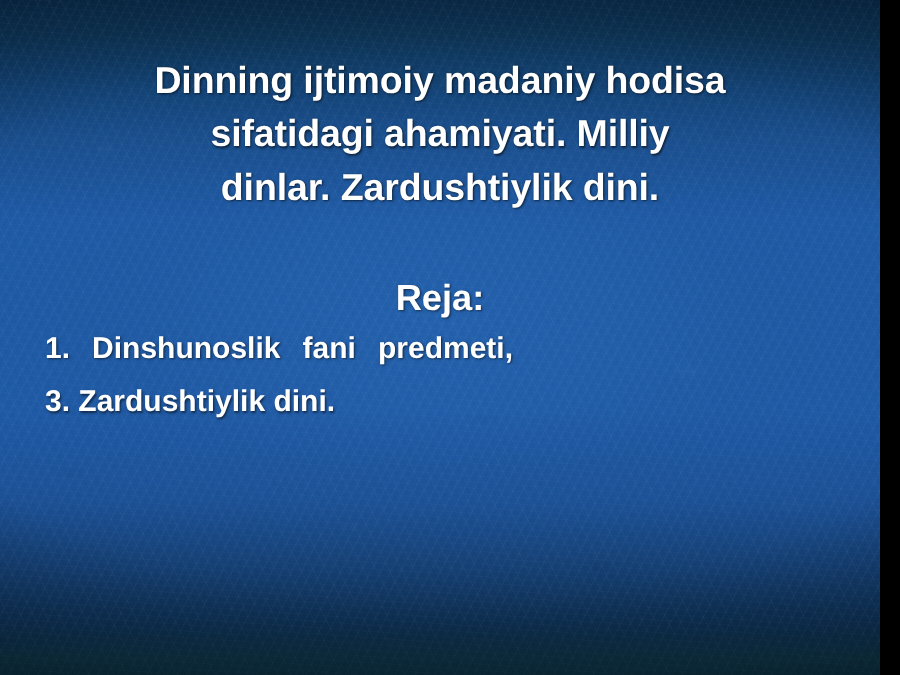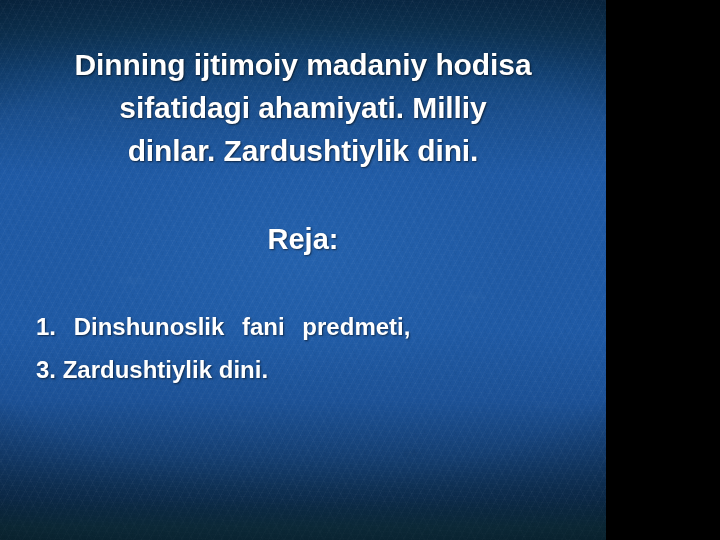--- a/index.html
+++ b/index.html
@@ -2,21 +2,21 @@
 <html><head>
 <meta charset="utf-8">
 <style>
   html, body {
     margin: 0;
     padding: 0;
     background: #000;
   }
   #slide {
     position: relative;
-    width: 606px;
+    width: 704px;
     height: 540px;
     overflow: hidden;
     font-family: "Liberation Sans", "DejaVu Sans", sans-serif;
     background-color: #1d5499;
   }
   
   .bg-base {
     position: absolute;
     inset: 0;
     background:
@@ -137,21 +137,20 @@
 
   .list-block {
     position: absolute;
     left: 36px;
     right: 30px;
     top: 262px;
     font-size: 24px;
     font-weight: bold;
     line-height: 1.0;
     text-shadow: 1px 1px 2px rgba(0,0,0,0.55);
-    margin-top: 48px;
   }
   .list-item { display: block; margin-bottom: 12px; }
   .list-item.item1 { margin-bottom: 10px; }
   .li-line { display: block; line-height: 1.38; white-space: nowrap; }
   
   .li-line.spaced { word-spacing: 11px; }
 </style>
 </head>
 <body>
 

